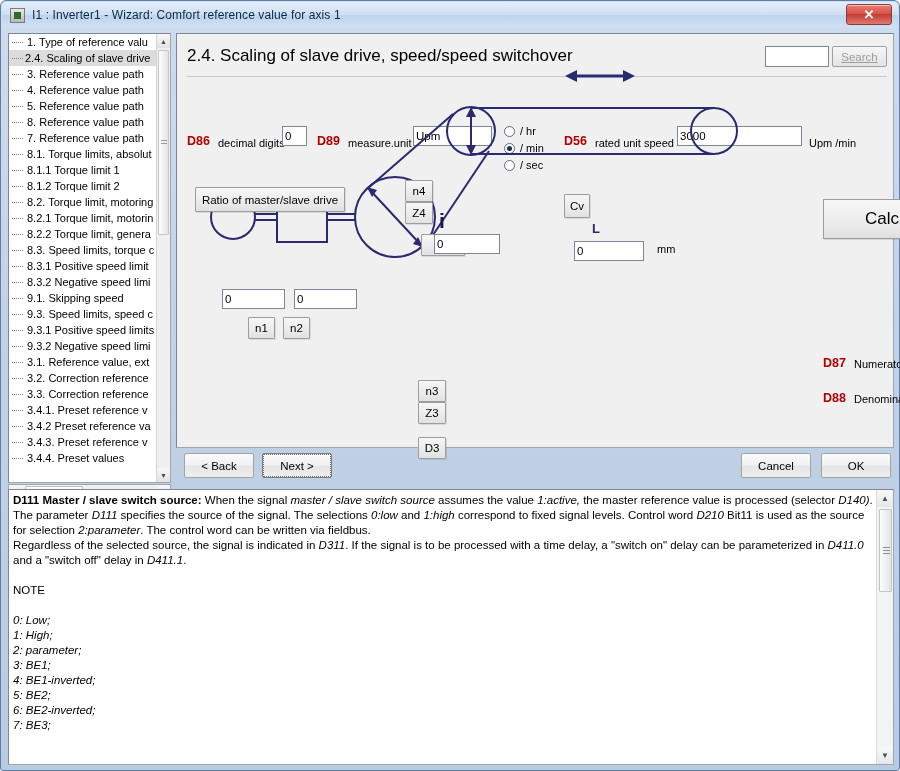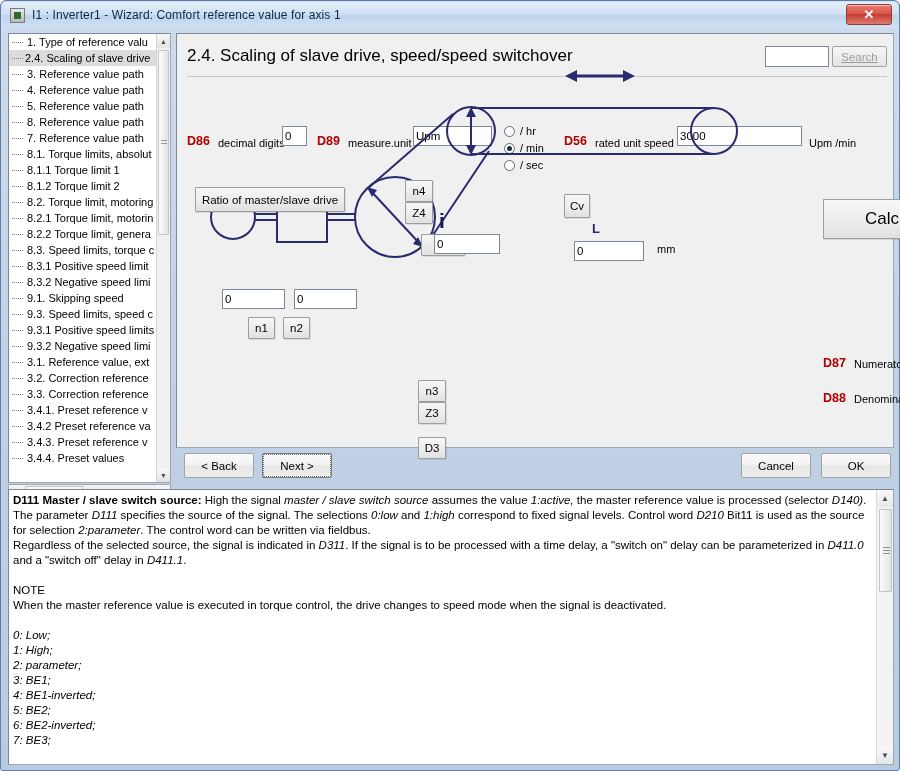--- a/index.html
+++ b/index.html
@@ -393,26 +393,25 @@
       <div class="navbtn" style="left:8px;width:70px;">&lt; Back</div>
       <div class="navbtn focus" style="left:86px;width:70px;">
         <div class="inner">Next &gt;</div>
       </div>
       <div class="navbtn" style="left:565px;width:70px;">Cancel</div>
       <div class="navbtn" style="left:645px;width:70px;">OK</div>
     </div>
 
     <div id="helppanel">
       <div id="helptext">
-          <p><b class="bd">D111  Master / slave switch source:</b><span> High the signal </span><i class="it">master / slave switch source</i><span> assumes the value </span><i class="it">1:active,</i><span> the master reference value is processed (selector </span><i class="it">D140)</i><span>.</span></p>
+          <p><b class="bd">D111  Master / slave switch source:</b><span> When the signal </span><i class="it">master / slave switch source</i><span> assumes the value </span><i class="it">1:active,</i><span> the master reference value is processed (selector </span><i class="it">D140)</i><span>.</span></p>
           <p><span>The parameter </span><i class="it">D111</i><span> specifies the source of the signal. The selections </span><i class="it">0:low</i><span> and </span><i class="it">1:high</i><span> correspond to fixed signal levels. Control word </span><i class="it">D210</i><span> Bit11 is used as the source for selection </span><i class="it">2:parameter</i><span>. The control word can be written via fieldbus.</span></p>
           <p><span>Regardless of the selected source, the signal is indicated in </span><i class="it">D311</i><span>. If the signal is to be processed with a time delay, a "switch on" delay can be parameterized in </span><i class="it">D411.0</i><span> and a "switch off" delay in </span><i class="it">D411.1</i><span>.</span></p>
           <div class="blank"></div>
           <p>NOTE</p>
-          <p>When the master reference value is executed in torque control, the drive changes to speed mode when the signal is deactivated.</p>
           <div class="blank"></div>
           <p><i class="it">0:  Low;</i></p>
           <p><i class="it">1:  High;</i></p>
           <p><i class="it">2:  parameter;</i></p>
           <p><i class="it">3:  BE1;</i></p>
           <p><i class="it">4:  BE1-inverted;</i></p>
           <p><i class="it">5:  BE2;</i></p>
           <p><i class="it">6:  BE2-inverted;</i></p>
           <p><i class="it">7:  BE3;</i></p>
         </div>

